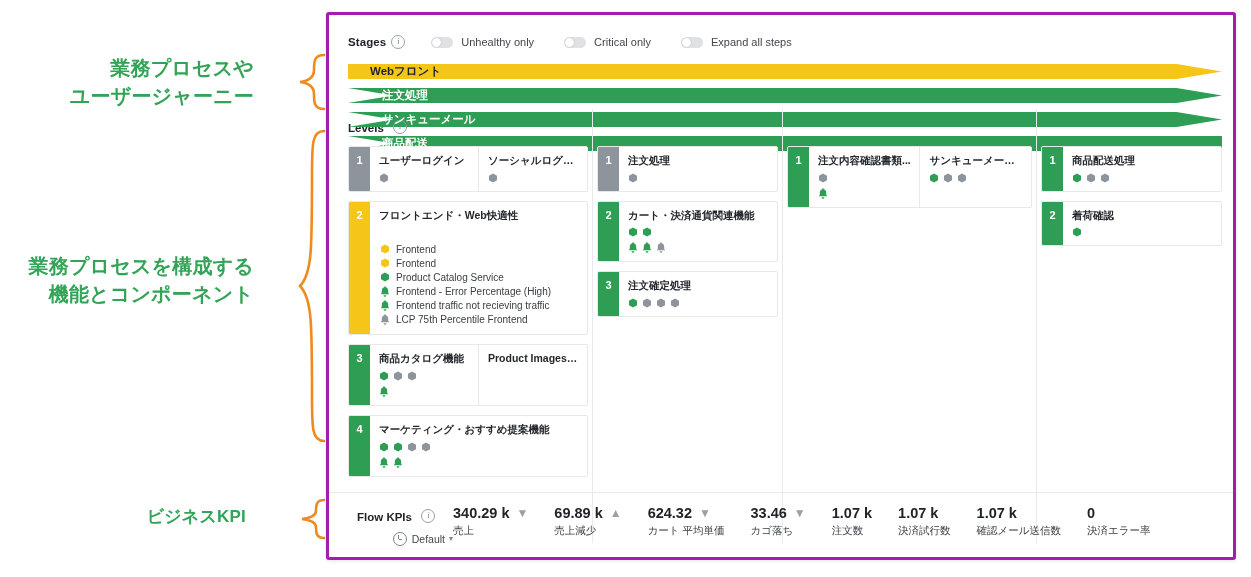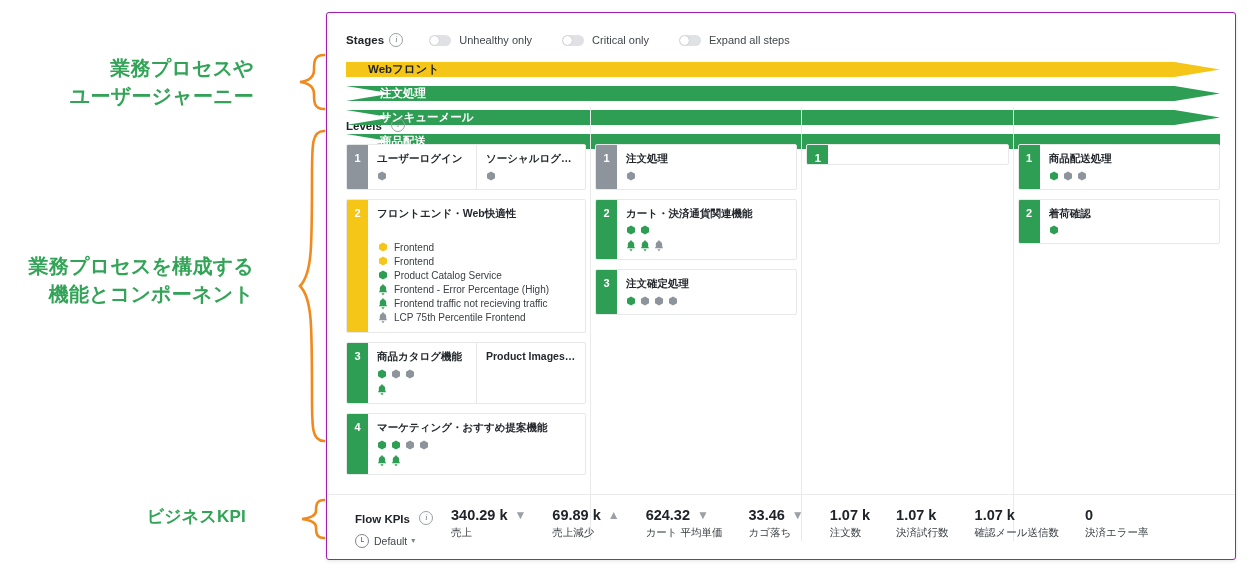--- a/index.html
+++ b/index.html
@@ -22,21 +22,21 @@
   }
   .anno-1{right:72px;top:55px;font-size:20px;}
   .anno-2{right:72px;top:253px;font-size:20px;}
   .anno-3{right:80px;top:505px;font-size:17px;}
   .brace{position:absolute;}
   
   .panel{
     position:absolute;left:326px;top:12px;
     width:910px;height:548px;
     background:#fff;
-    border:1px solid #a21caf;
+    border:3px solid #a21caf;
     border-radius:3px;
     box-shadow:0 1px 4px rgba(0,0,0,.10), 0 0 0 .5px rgba(0,0,0,.02);
     box-sizing:border-box;
     overflow:hidden;
   }
   
   .stages-bar{
     display:flex;align-items:center;
     padding:14px 0 0 19px;
     height:26px;
@@ -123,21 +123,21 @@
   
   .kpi-sep{
     position:absolute;left:0;right:0;bottom:64px;height:1px;background:#e8eaec;
   }
   .kpi{
     position:absolute;left:28px;right:0;bottom:8px;height:50px;
     display:flex;align-items:flex-start;
   }
   .kpi-head{width:96px;flex:0 0 96px;padding-top:8px;}
   .kpi-head-t{font-size:11.5px;font-weight:bold;color:#20242a;}
-  .kpi-default{display:flex;align-items:center;margin-top:7px;}
+  .kpi-default{display:flex;align-items:center;margin-top:7px;justify-content:flex-end;}
   .clock{
     width:12px;height:12px;border:1px solid #7d848b;border-radius:50%;
     position:relative;flex:0 0 auto;
   }
   .clock::after{
     content:"";position:absolute;left:4.5px;top:2px;width:1px;height:4px;
     background:#7d848b;
   }
   .clock::before{
     content:"";position:absolute;left:5px;top:5.5px;width:3px;height:1px;
@@ -431,20 +431,49 @@
                   <path d="M10 1 L18 5.5 L18 14.5 L10 19 L2 14.5 L2 5.5 Z" fill="#8d949c"></path>
                 </svg>
               </div>
             </div>
           </div>
         </div>
       </div>
       <div class="col">
         <div class="lvl-card">
           <div class="lvl-badge" style="background: rgb(46, 158, 85);">1</div>
+          <div class="lvl-cells">
+            <div class="cell">
+              <div class="cell-title">注文内容確認書類...</div>
+              <div class="dots">
+                <svg class="hexdot" viewBox="0 0 20 20">
+                  <path d="M10 1 L18 5.5 L18 14.5 L10 19 L2 14.5 L2 5.5 Z" fill="#8d949c"></path>
+                </svg>
+              </div>
+              <div class="bells">
+                <svg class="bell" viewBox="0 0 20 22">
+                  <path d="M10 0.5 C11 0.5 11.6 1.1 11.6 2 L11.6 2.6 C14.6 3.4 16.4 6 16.4 9.2 L16.4 13.4 L18.4 16.6 L1.6 16.6 L3.6 13.4 L3.6 9.2 C3.6 6 5.4 3.4 8.4 2.6 L8.4 2 C8.4 1.1 9 0.5 10 0.5 Z M7.2 18.3 L12.8 18.3 C12.8 20 11.6 21.3 10 21.3 C8.4 21.3 7.2 20 7.2 18.3 Z" fill="#2e9e55"></path>
+                </svg>
+              </div>
+            </div>
+            <div class="cell">
+              <div class="cell-title">サンキューメール...</div>
+              <div class="dots">
+                <svg class="hexdot" viewBox="0 0 20 20">
+                  <path d="M10 1 L18 5.5 L18 14.5 L10 19 L2 14.5 L2 5.5 Z" fill="#2e9e55"></path>
+                </svg>
+                <svg class="hexdot" viewBox="0 0 20 20">
+                  <path d="M10 1 L18 5.5 L18 14.5 L10 19 L2 14.5 L2 5.5 Z" fill="#8d949c"></path>
+                </svg>
+                <svg class="hexdot" viewBox="0 0 20 20">
+                  <path d="M10 1 L18 5.5 L18 14.5 L10 19 L2 14.5 L2 5.5 Z" fill="#8d949c"></path>
+                </svg>
+              </div>
+            </div>
+          </div>
         </div>
       </div>
       <div class="col">
         <div class="lvl-card">
           <div class="lvl-badge" style="background: rgb(46, 158, 85);">1</div>
           <div class="lvl-cells">
             <div class="cell">
               <div class="cell-title">商品配送処理</div>
               <div class="dots">
                 <svg class="hexdot" viewBox="0 0 20 20">

